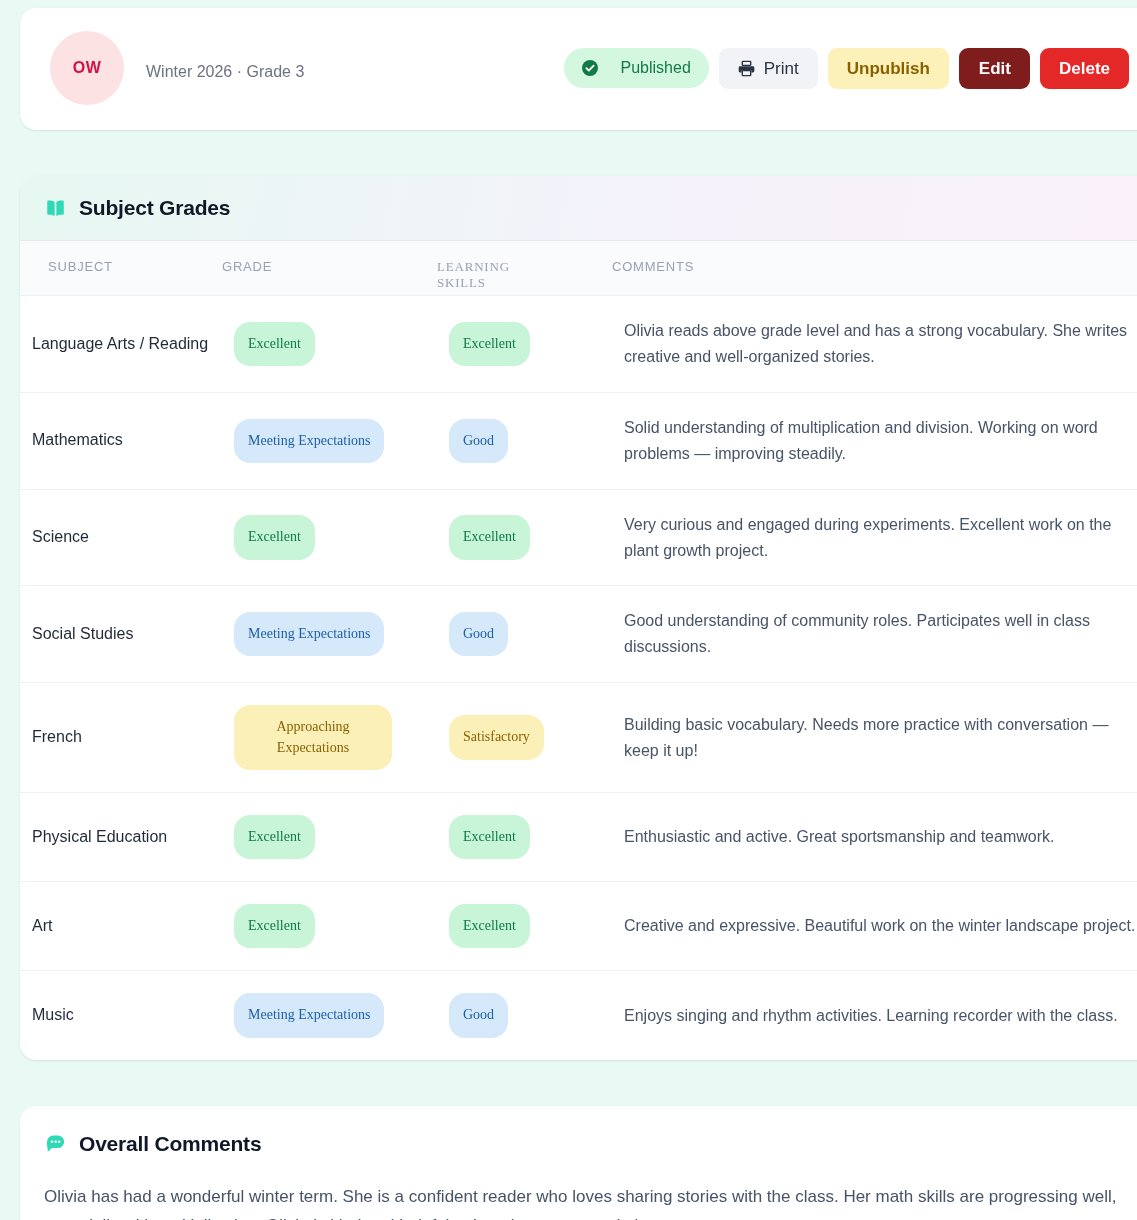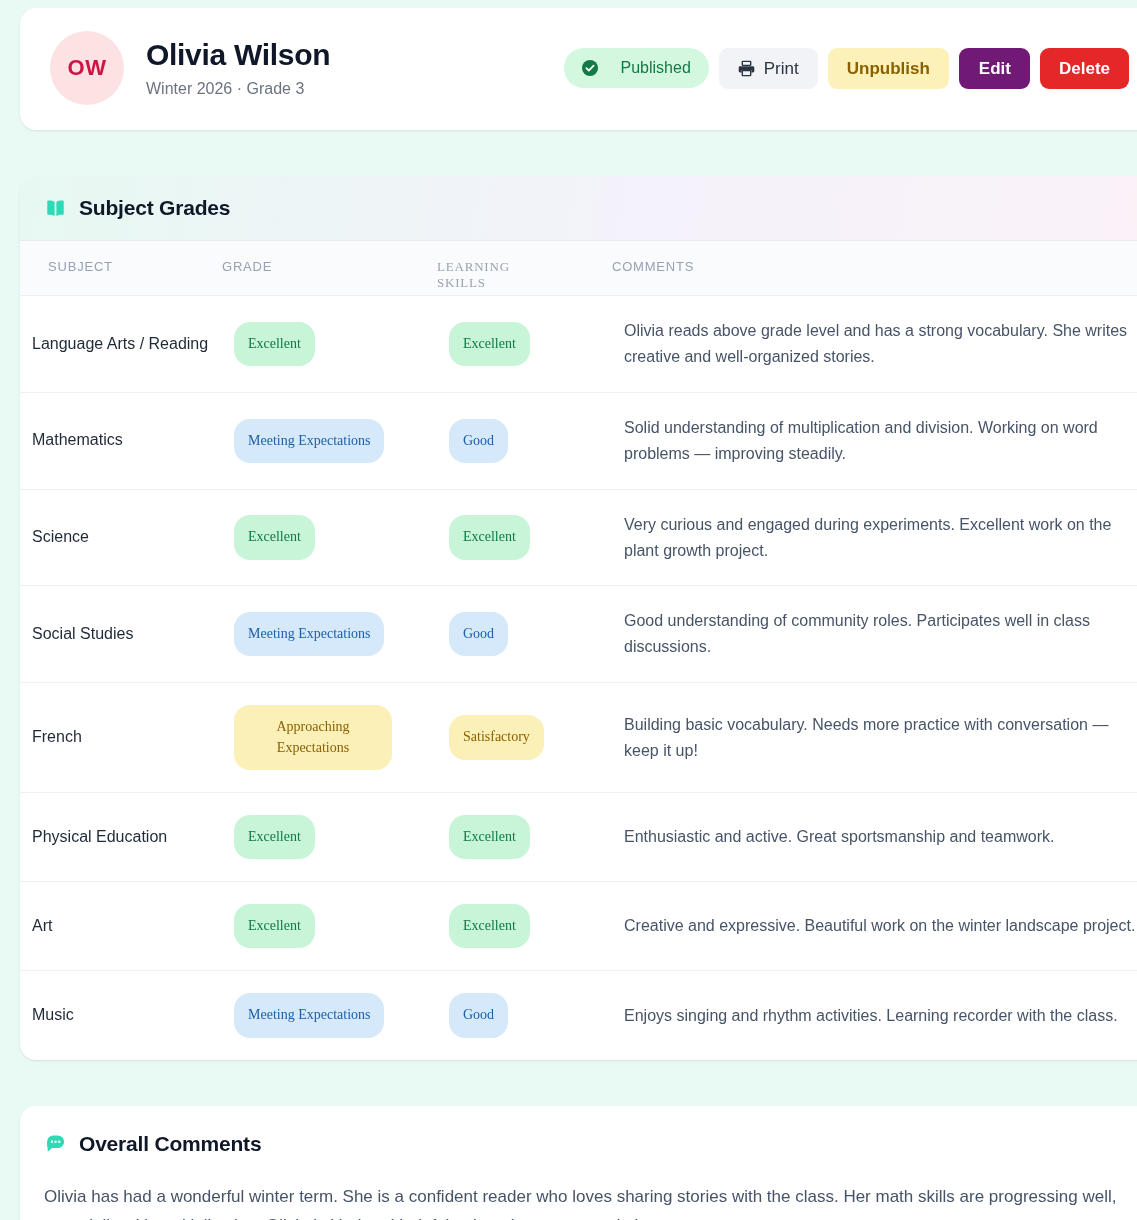--- a/index.html
+++ b/index.html
@@ -44,21 +44,21 @@
     border-radius: 50%;
     background: #fde2e4;
     display: flex;
     align-items: center;
     justify-content: center;
     flex: 0 0 auto;
     margin-right: 22px;
     margin-left: 6px;
   }
   .avatar-initials {
-    font-size: 22px;
+    font-size: 16px;
     font-weight: 600;
     color: #d01345;
     letter-spacing: .5px;
   }
 
   .student-meta { flex: 0 0 auto; }
   .student-name {
     font-size: 30px;
     font-weight: 700;
     color: #0f1728;
@@ -108,21 +108,21 @@
     border: none;
     border-radius: 9px;
     padding: 12px 19px;
     cursor: pointer;
     white-space: nowrap;
     font-family: "Liberation Sans", sans-serif;
     line-height: 1;
   }
   .btn-print    { background: #f1f3f6; color: #2b3445; font-weight: 500; }
   .btn-unpublish{ background: #fdf1ba; color: #8a6100; }
-  .btn-edit     { background: #701a75; color: #ffffff; padding-left: 20px; }
+  .btn-edit     { background: #7f1d1d; color: #ffffff; padding-left: 20px; }
   .btn-delete   { background: #e42828; color: #ffffff; }
   .printer-icon { width: 17px; height: 17px; display: block; }
 
   
   .grades-card { margin-top: 46px; }
 
   .card-head {
     background: linear-gradient(100deg, #e7f8f2 0%, #f4f2fb 55%, #fbf2f8 100%);
     padding: 20px 24px;
     display: flex;
@@ -217,21 +217,20 @@
 
 <div class="page">
 
   <div class="card header-card">
 
     <div class="avatar">
       <span class="avatar-initials">OW</span>
     </div>
 
     <div class="student-meta">
-      <div class="student-name">Olivia Wilson</div>
       <div class="student-sub">Winter 2026 · Grade 3</div>
     </div>
 
     <div class="header-actions">
 
       <span class="pill-status">
         <svg class="check-icon" viewBox="0 0 16 16">
           <circle cx="8" cy="8" r="8" fill="#127a46"></circle>
           <path d="M4.4 8.2 L6.8 10.6 L11.6 5.6" fill="none" stroke="#ffffff" stroke-width="1.8" stroke-linecap="round" stroke-linejoin="round"></path>
         </svg>

